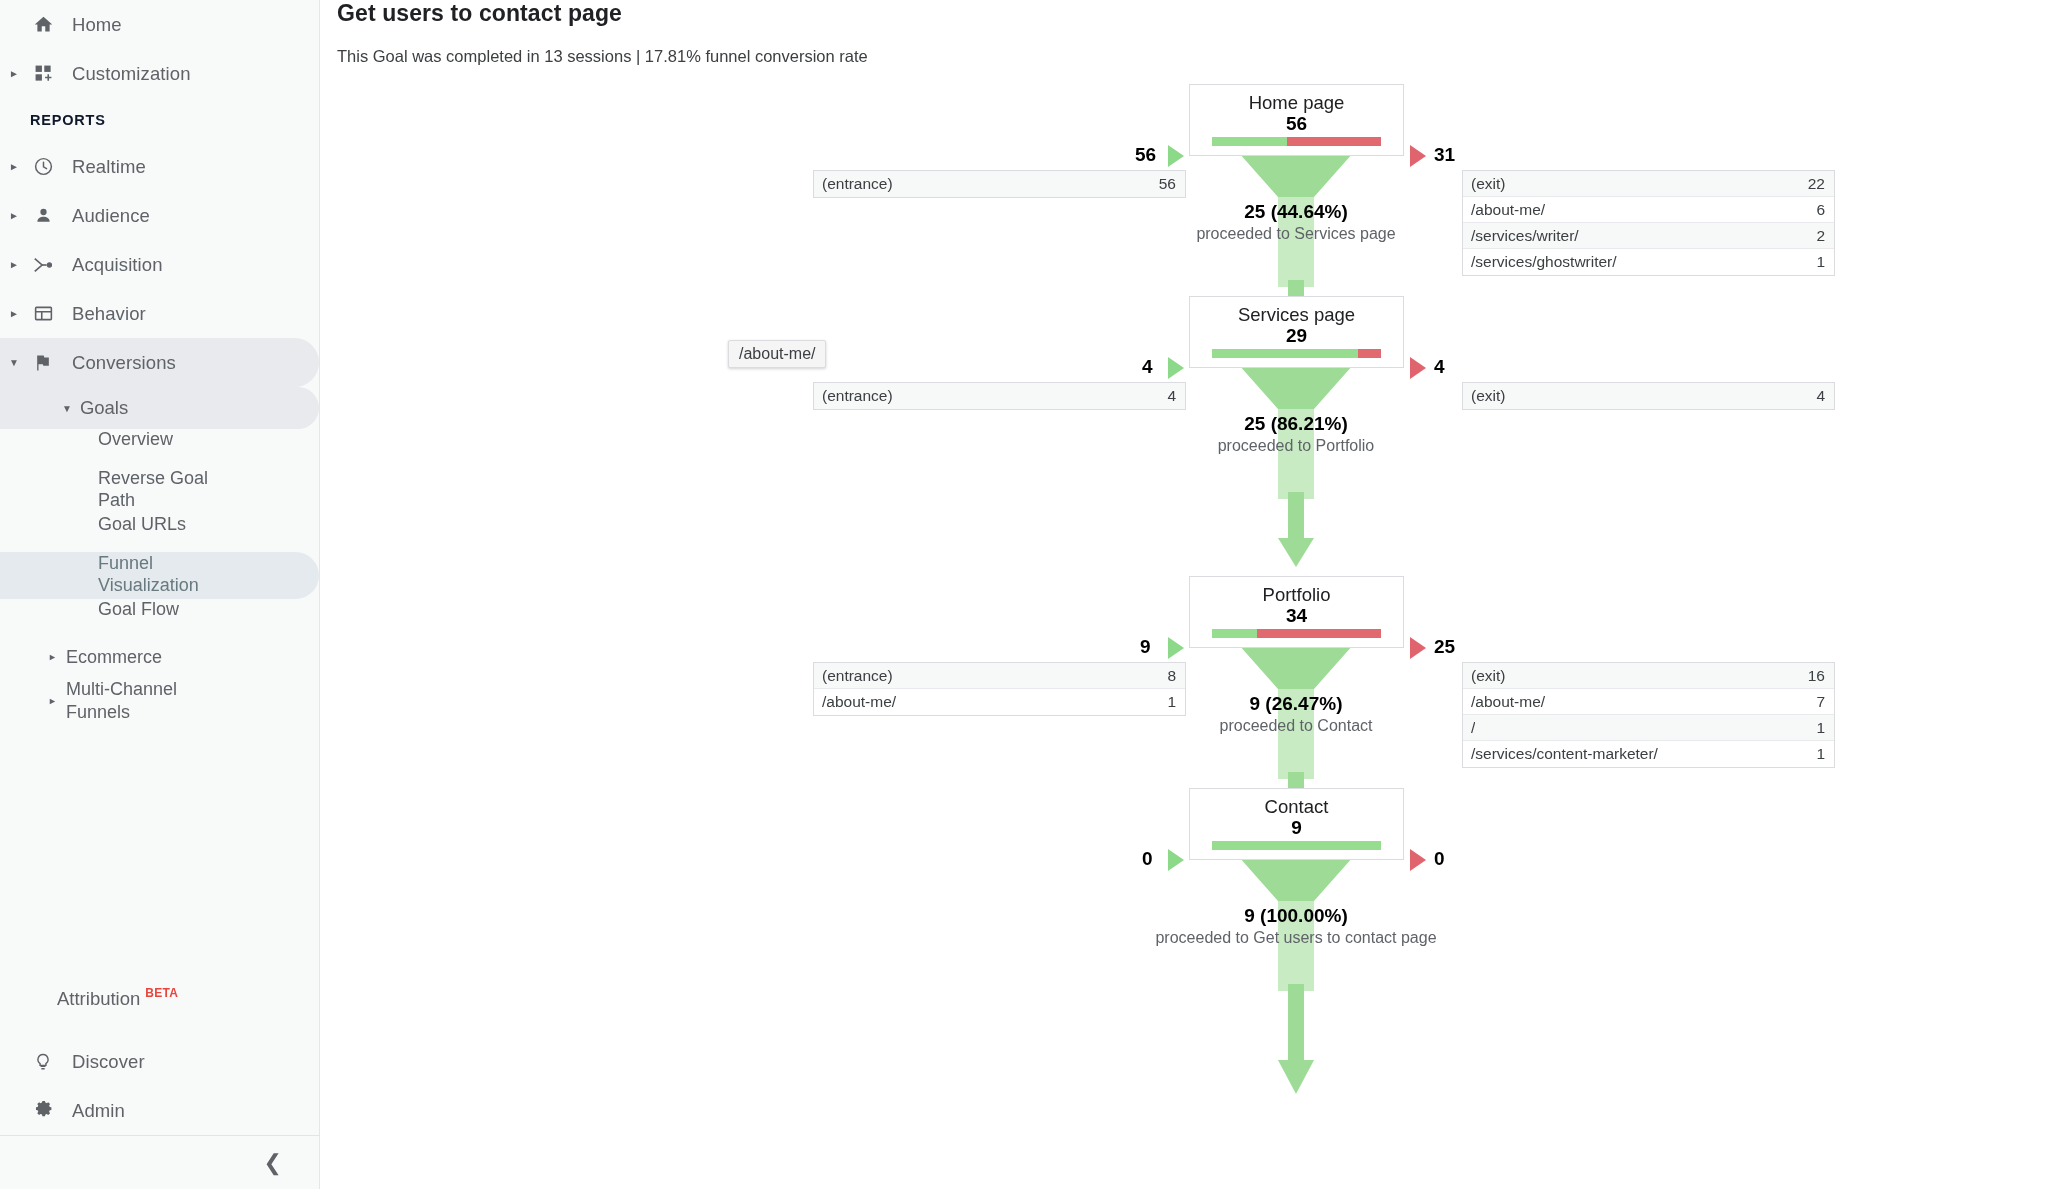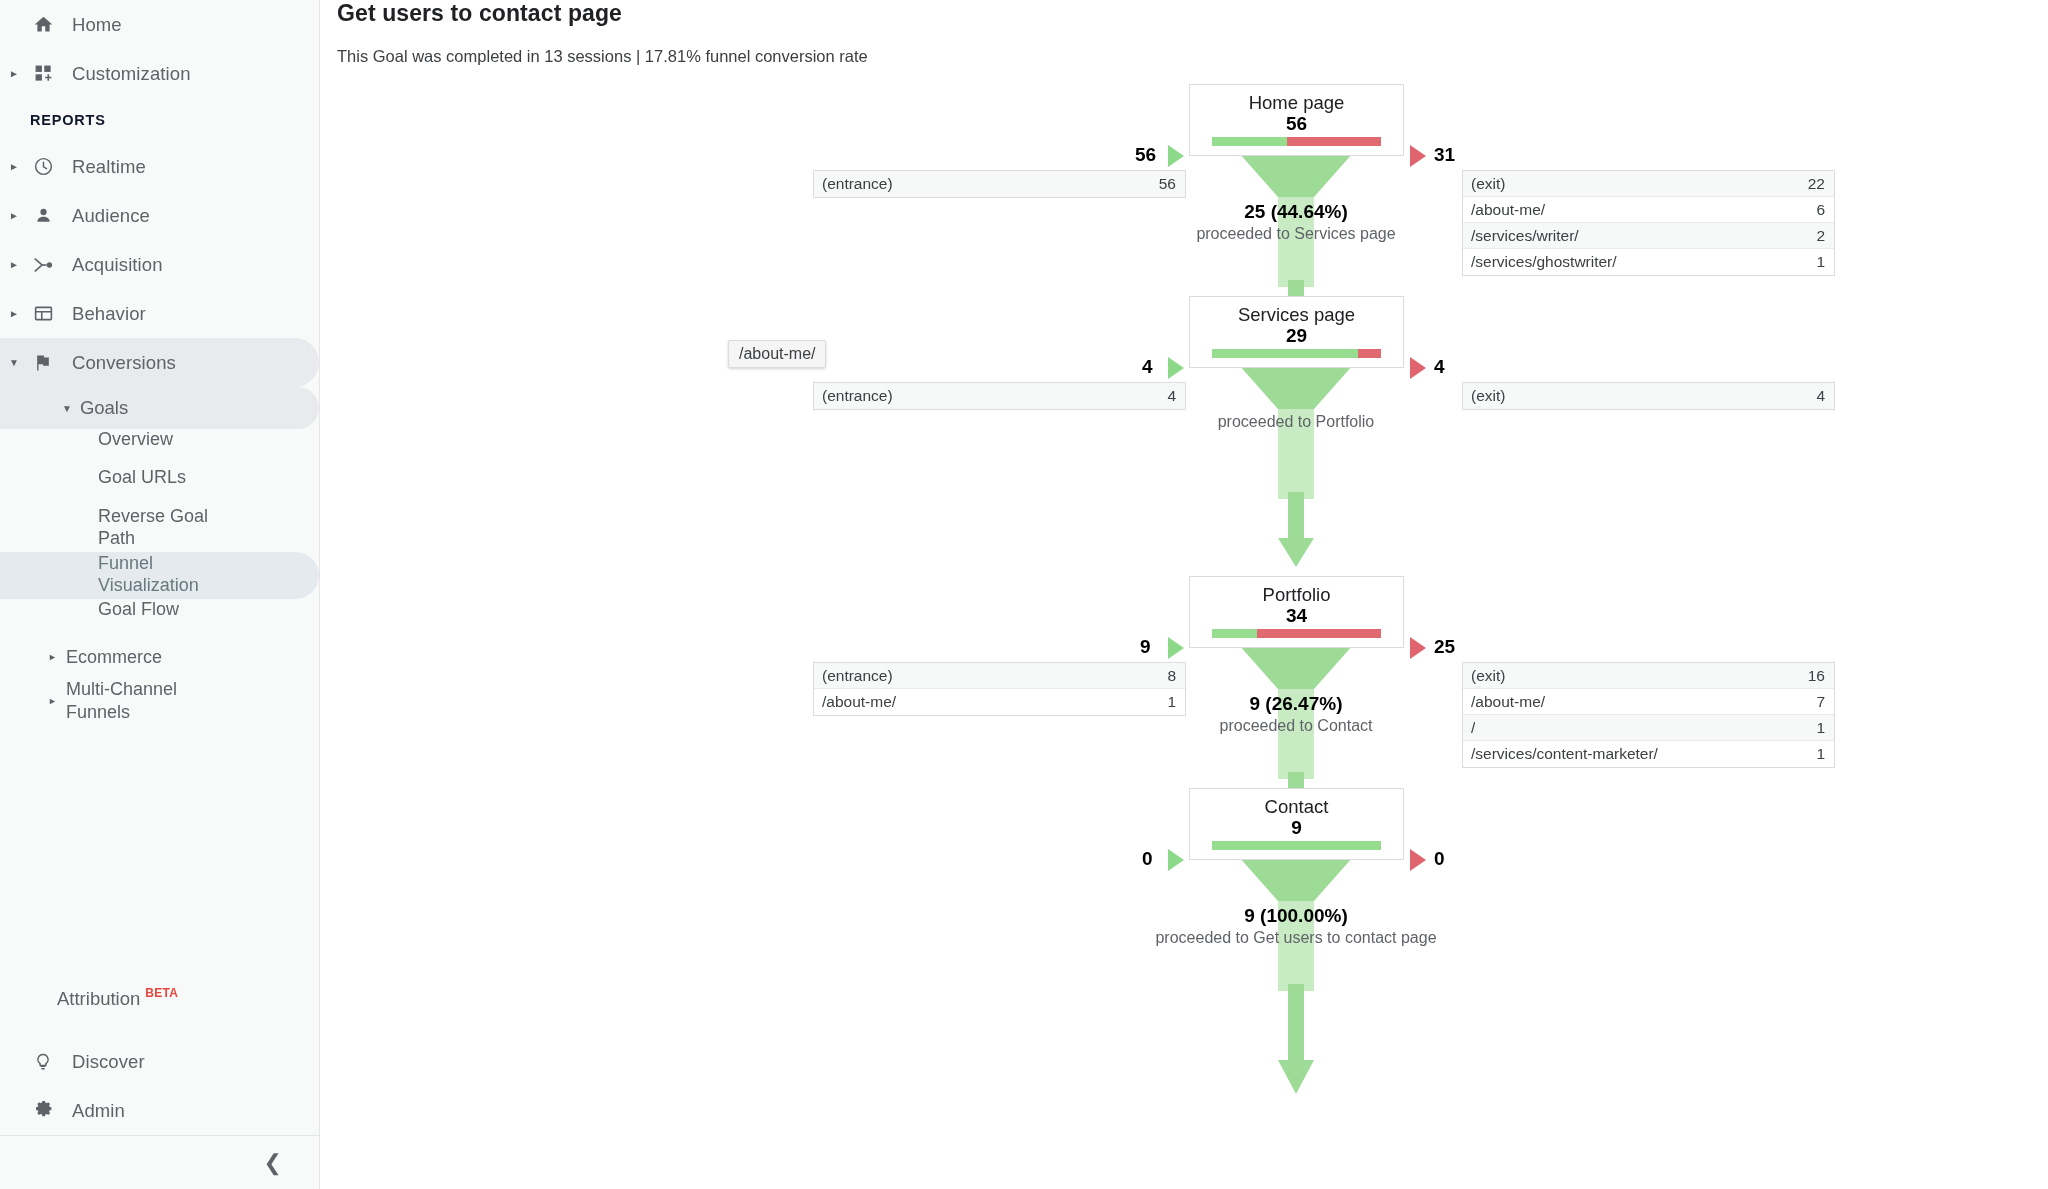--- a/index.html
+++ b/index.html
@@ -250,25 +250,25 @@
     </div>
 
     <div class="goals-row">
       <span class="caret2">▼</span>
       <span>Goals</span>
     </div>
 
     <div class="sub-row">
       <span>Overview</span>
     </div>
+    <div class="sub-row two-line">
+      <span style="max-width:130px">Reverse Goal Path</span>
+    </div>
     <div class="sub-row">
       <span>Goal URLs</span>
-    </div>
-    <div class="sub-row two-line">
-      <span style="max-width:130px">Reverse Goal Path</span>
     </div>
     <div class="sub-row two-line active">
       <span style="max-width:130px">Funnel Visualization</span>
     </div>
     <div class="sub-row">
       <span>Goal Flow</span>
     </div>
 
     <div class="sub-row2">
       <span class="caret2">►</span>
@@ -442,20 +442,21 @@
         </div>
       </div>
       <div class="tbl" style="left:1114px; top:382px; width:373px;">
         <div class="row alt">
           <span class="k">(exit)</span>
           <span class="v">4</span>
         </div>
       </div>
 
       <div class="conv" style="left:766px; top:412px;">
+        <div class="big">25 (86.21%)</div>
         <div class="small">proceeded to Portfolio</div>
       </div>
 
       <div class="step-box" style="left:869px; top:576px;">
         <div class="step-name">Portfolio</div>
         <div class="step-val">34</div>
         <div class="bar-wrap">
           <div class="bar-green" id="bar3g" style="width: 26.47%;"></div>
           <div class="bar-red" id="bar3r" style="width: 73.53%;"></div>
         </div>

